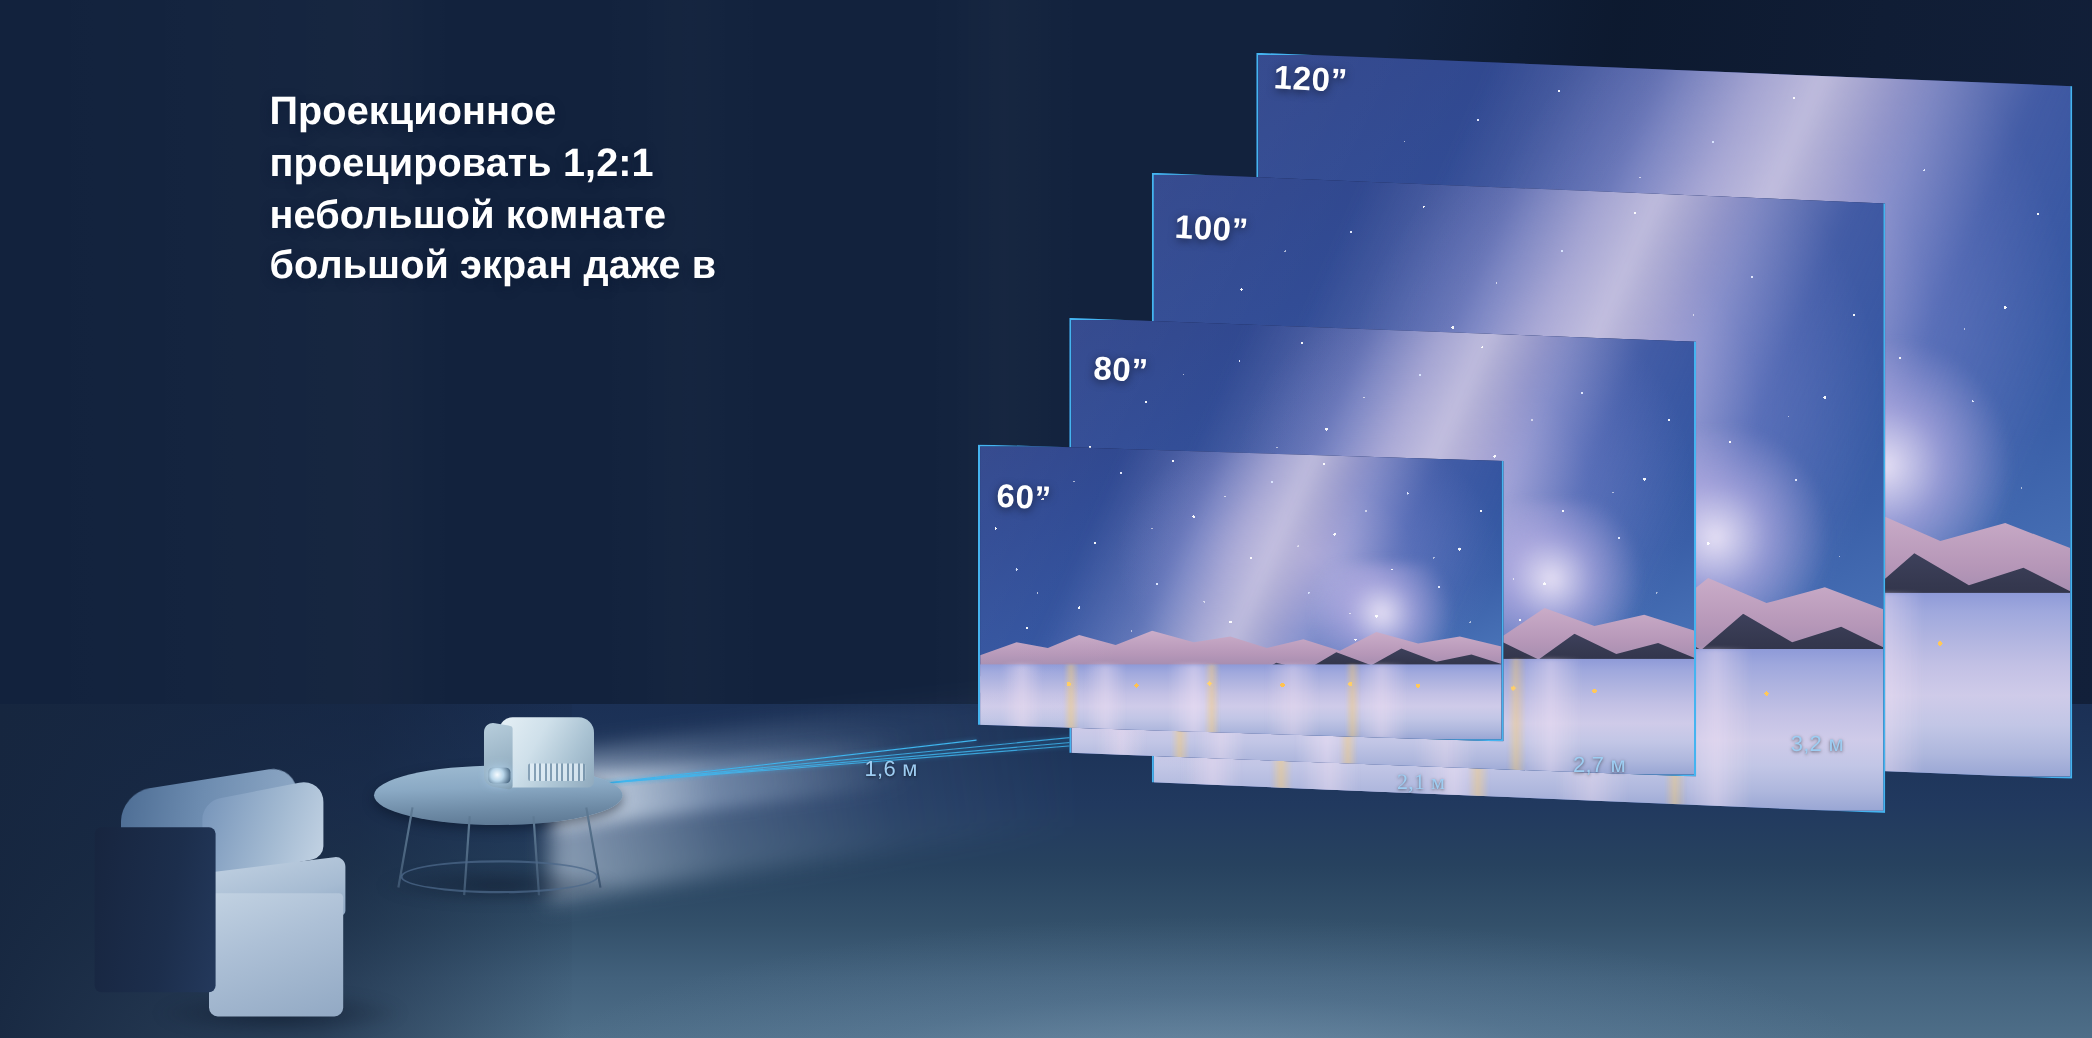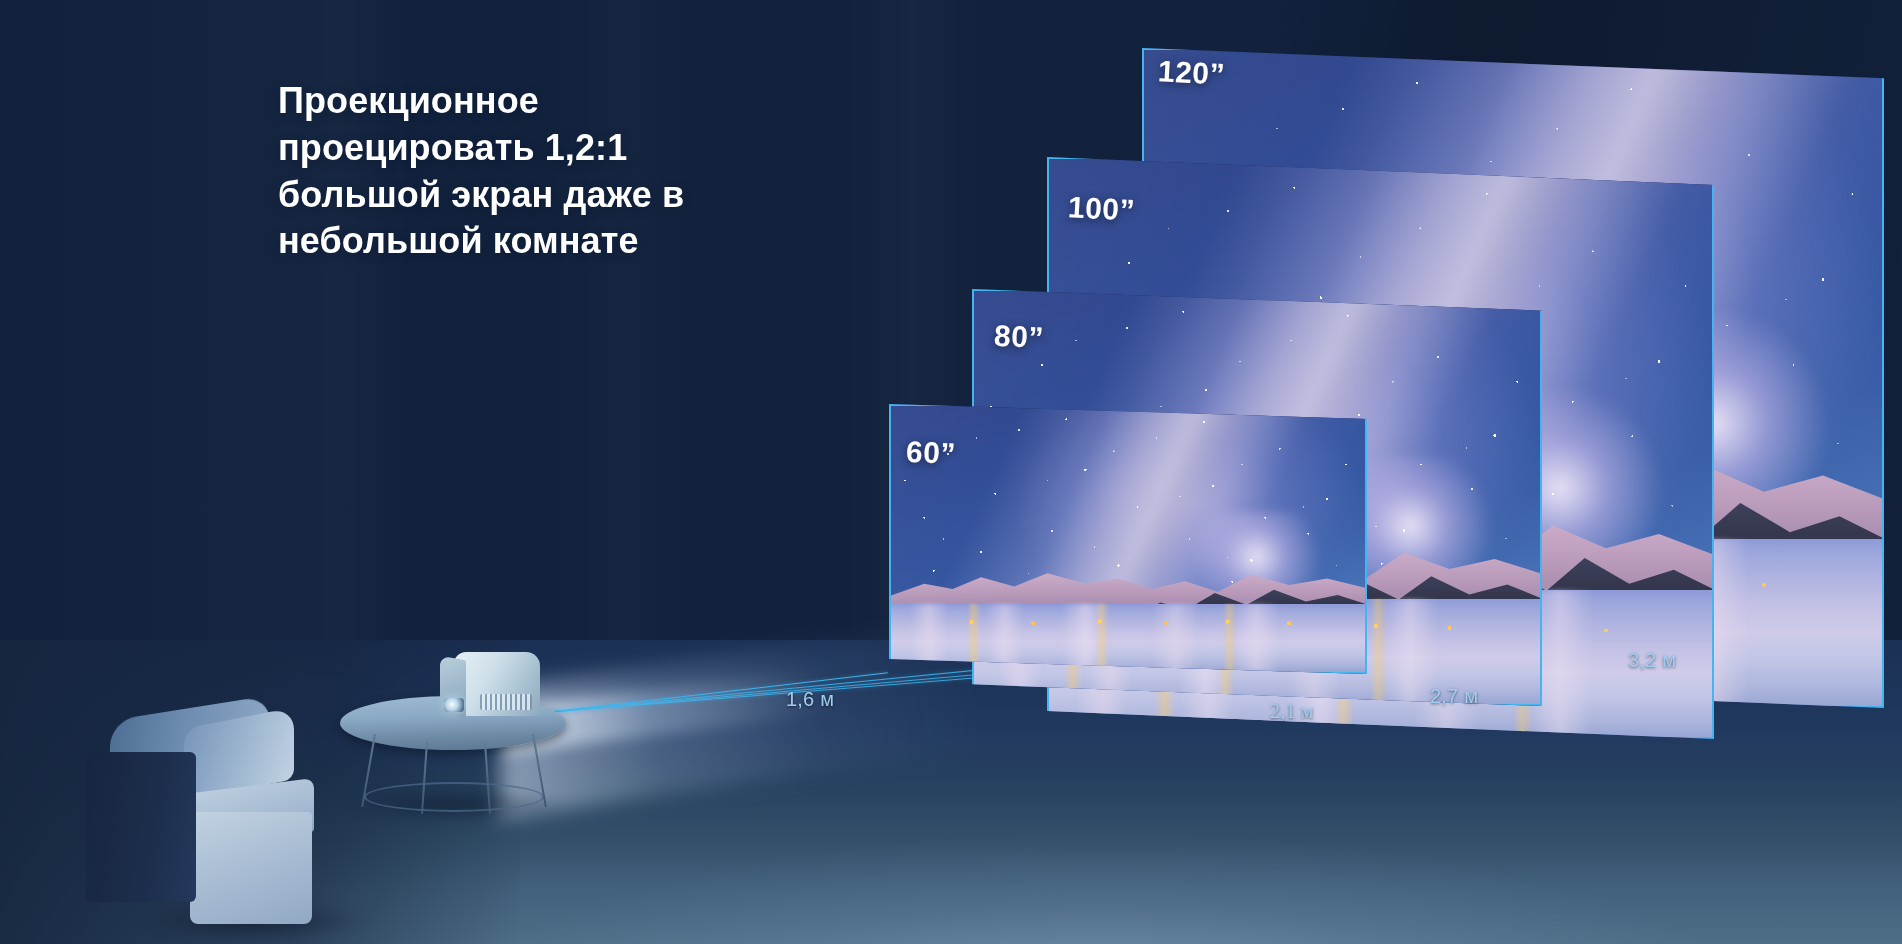--- a/index.html
+++ b/index.html
@@ -114,21 +114,21 @@
     left: 245px;
     top: 78px;
     width: 610px;
     color: #ffffff;
     font-size: 36px;
     font-weight: bold;
     line-height: 1.30;
     letter-spacing: .1px;
     text-shadow: 0 2px 10px rgba(8,22,48,.45);
   }
-  .headline div { white-space: nowrap; margin-left: 33px; }
+  .headline div { white-space: nowrap; }
 
   
   .screen {
     position: absolute;
     overflow: hidden;
     border: 2px solid #45b4f0;
     box-sizing: border-box;
     box-shadow: 0 0 10px rgba(69,180,240,.5);
     background: #16204a;
   }
@@ -515,21 +515,21 @@
         <div class="light-streaks"></div>
       </div>
       <div class="screen-sheen"></div>
     </div>
   </div>
   <div class="size-label" style="left:906px; top:436px; transform: rotate(3deg);">60”</div>
 
   <div class="dist-label" style="left:786px;  top:688px;">1,6 м</div>
   <div class="dist-label" style="left:1270px; top:700px;font-family:Liberation Serif, serif;">2,1 м</div>
   <div class="dist-label" style="left:1430px; top:685px;">2,7 м</div>
-  <div class="dist-label" style="left:1628px; top:649px;">3,2 м</div>
+  <div class="dist-label" style="left:1628px; top:666px;">3,2 м</div>
 
   <div class="armchair">
     <div class="ac-shadow"></div>
     <div class="ac-back"></div>
     <div class="ac-back2"></div>
     <div class="ac-seat"></div>
     <div class="ac-front"></div>
     <div class="ac-armL"></div>
   </div>
 
@@ -546,17 +546,17 @@
   <div class="projector">
     <div class="pj-body"></div>
     <div class="pj-side"></div>
     <div class="pj-vents"></div>
     <div class="pj-lens"></div>
   </div>
 
   <div class="headline">
     <div>Проекционное</div>
     <div>проецировать 1,2:1</div>
+    <div>небольшой комнате</div>
     <div>большой экран даже в</div>
-    <div>небольшой комнате</div>
   </div>
 
 </div>
 
 </body></html>

